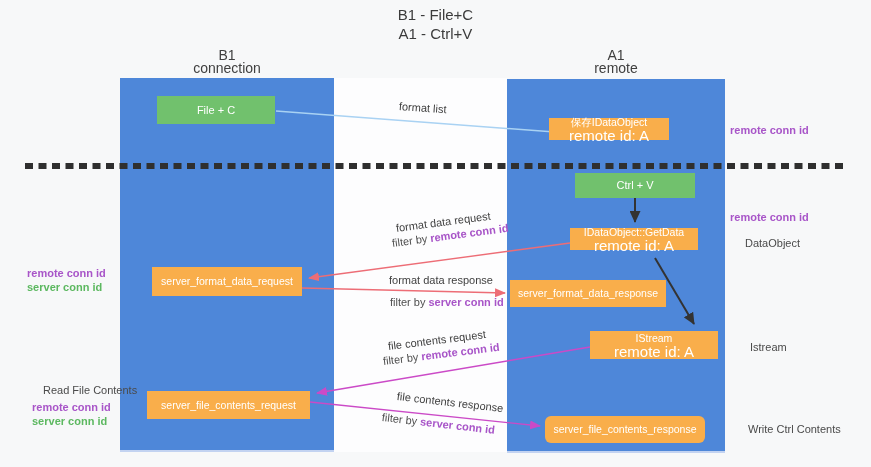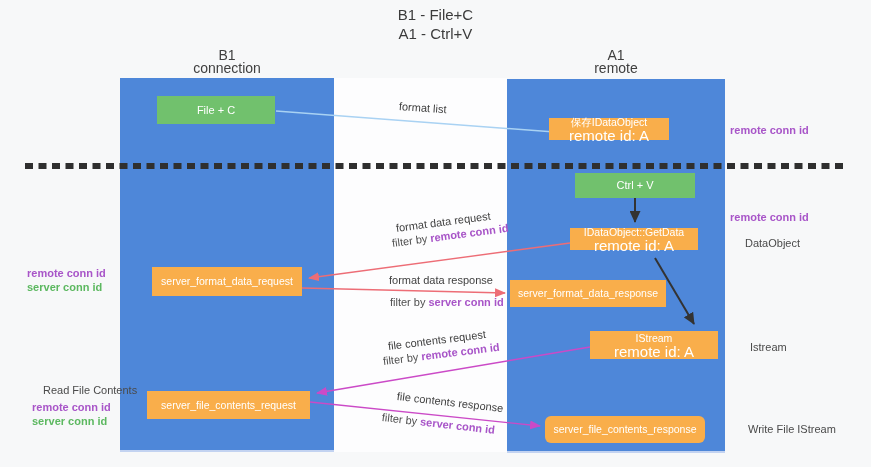--- a/index.html
+++ b/index.html
@@ -145,21 +145,21 @@
 
   <div class="flow-label" style="left:397px;top:390px;transform:rotate(6.5deg);">file contents response</div>
   <div class="flow-label" style="left:382px;top:411px;transform:rotate(6.5deg);">
     <span class="filter-prefix">filter by</span><span class="filter-key purple">server conn id</span>
   </div>
 
   <div class="side-label side-bold purple" style="left:730px;top:124px;">remote conn id</div>
   <div class="side-label side-bold purple" style="left:730px;top:211px;">remote conn id</div>
   <div class="side-label side-gray" style="left:730px;top:237px;">DataObject</div>
   <div class="side-label side-gray" style="left:735px;top:341px;">Istream</div>
-  <div class="side-label side-gray" style="left:733px;top:423px;">Write File IStream</div>
+  <div class="side-label side-gray" style="left:733px;top:423px;">Write Ctrl Contents</div>
 
   <div class="side-label side-bold purple" style="left:27px;top:267px;">remote conn id</div>
   <div class="side-label side-bold greenTxt" style="left:27px;top:281px;">server conn id</div>
   <div class="side-label side-gray" style="left:28px;top:384px;">Read File Contents</div>
   <div class="side-label side-bold purple" style="left:32px;top:401px;">remote conn id</div>
   <div class="side-label side-bold greenTxt" style="left:32px;top:415px;">server conn id</div>
 
 </div>
 
 </body></html>

